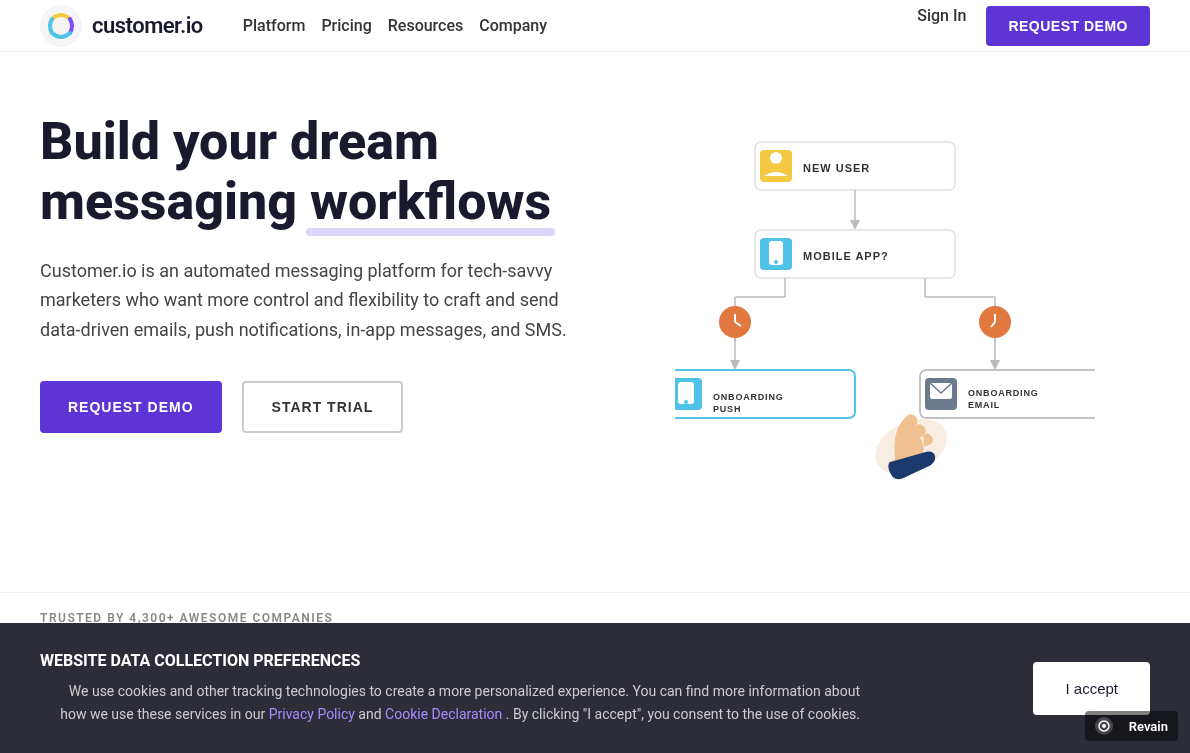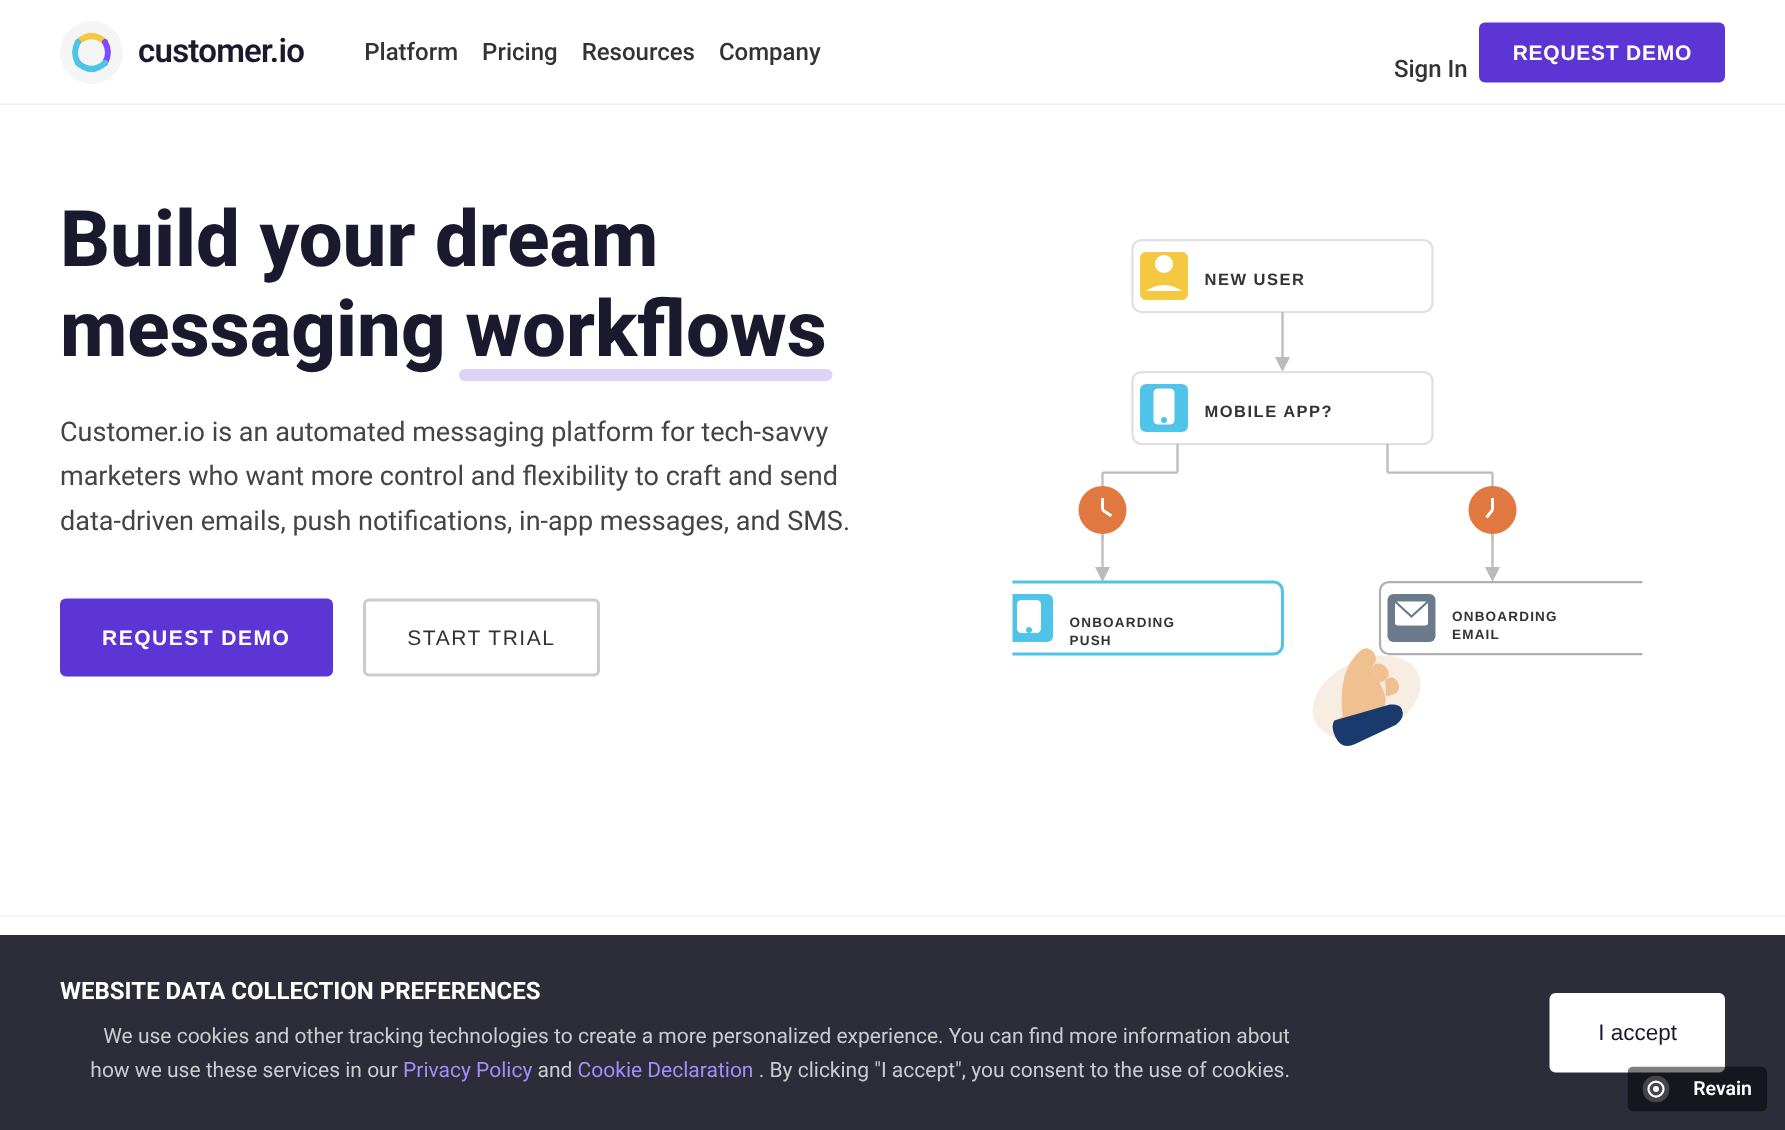--- a/index.html
+++ b/index.html
@@ -1,28 +1,28 @@
 <!DOCTYPE html>
 <html><head>
   <meta charset="utf-8">
   <style>
     * { margin: 0; padding: 0; box-sizing: border-box; }
     body { font-family: -apple-system, BlinkMacSystemFont, 'Segoe UI', Roboto, sans-serif; background: #fff; overflow-x: hidden; }
 
     
     nav {
-      display: flex; align-items: center; padding: 0 40px; height: 70px;
+      display: flex; align-items: center; padding: 0 40px; height: 52px;
       border-bottom: 1px solid #eee; position: relative; z-index: 10;
     }
     .logo-wrap { display: flex; align-items: center; gap: 10px; margin-right: 40px; }
     .logo-icon { width: 42px; height: 42px; }
     .logo-text { font-size: 22px; font-weight: 600; color: #1a1a2e; letter-spacing: -0.5px; }
     .nav-links { display: flex; gap: 16px; flex: 1; }
     .nav-link { font-size: 16px; color: #333; text-decoration: none; cursor: pointer; font-weight: 500; }
-    .nav-right { display: flex; align-items: flex-end; gap: 8px; }
+    .nav-right { display: flex; align-items: flex-start; gap: 20px; }
     .sign-in { font-size: 16px; color: #333; cursor: pointer; font-weight: 500; }
     .request-demo-nav {
       background: #5c35d4; color: #fff; border: none; padding: 12px 22px;
       font-size: 14px; font-weight: 700; letter-spacing: 0.5px; cursor: pointer;
       border-radius: 4px; text-transform: uppercase;
     }
 
     
     .hero {
       display: flex; align-items: flex-start; padding: 60px 40px 40px 40px;
@@ -42,21 +42,21 @@
       font-size: 18px; color: #444; line-height: 1.65; margin: 24px 0 36px 0; max-width: 540px;
     }
     .hero-buttons { display: flex; gap: 20px; }
     .btn-primary {
       background: #5c35d4; color: #fff; border: none; padding: 18px 28px;
       font-size: 14px; font-weight: 700; letter-spacing: 1px; cursor: pointer;
       border-radius: 4px; text-transform: uppercase;
     }
     .btn-secondary {
       background: #fff; color: #333; border: 2px solid #ccc; padding: 16px 28px;
-      font-size: 14px; font-weight: 400; letter-spacing: 1px; cursor: pointer;
+      font-size: 14px; font-weight: 700; letter-spacing: 1px; cursor: pointer;
       border-radius: 4px; text-transform: uppercase;
     }
 
     
     .workflow-svg { width: 420px; height: 380px; }
 
     
     .trusted-bar {
       padding: 18px 40px 12px 40px; border-top: 1px solid #f0f0f0;
     }

